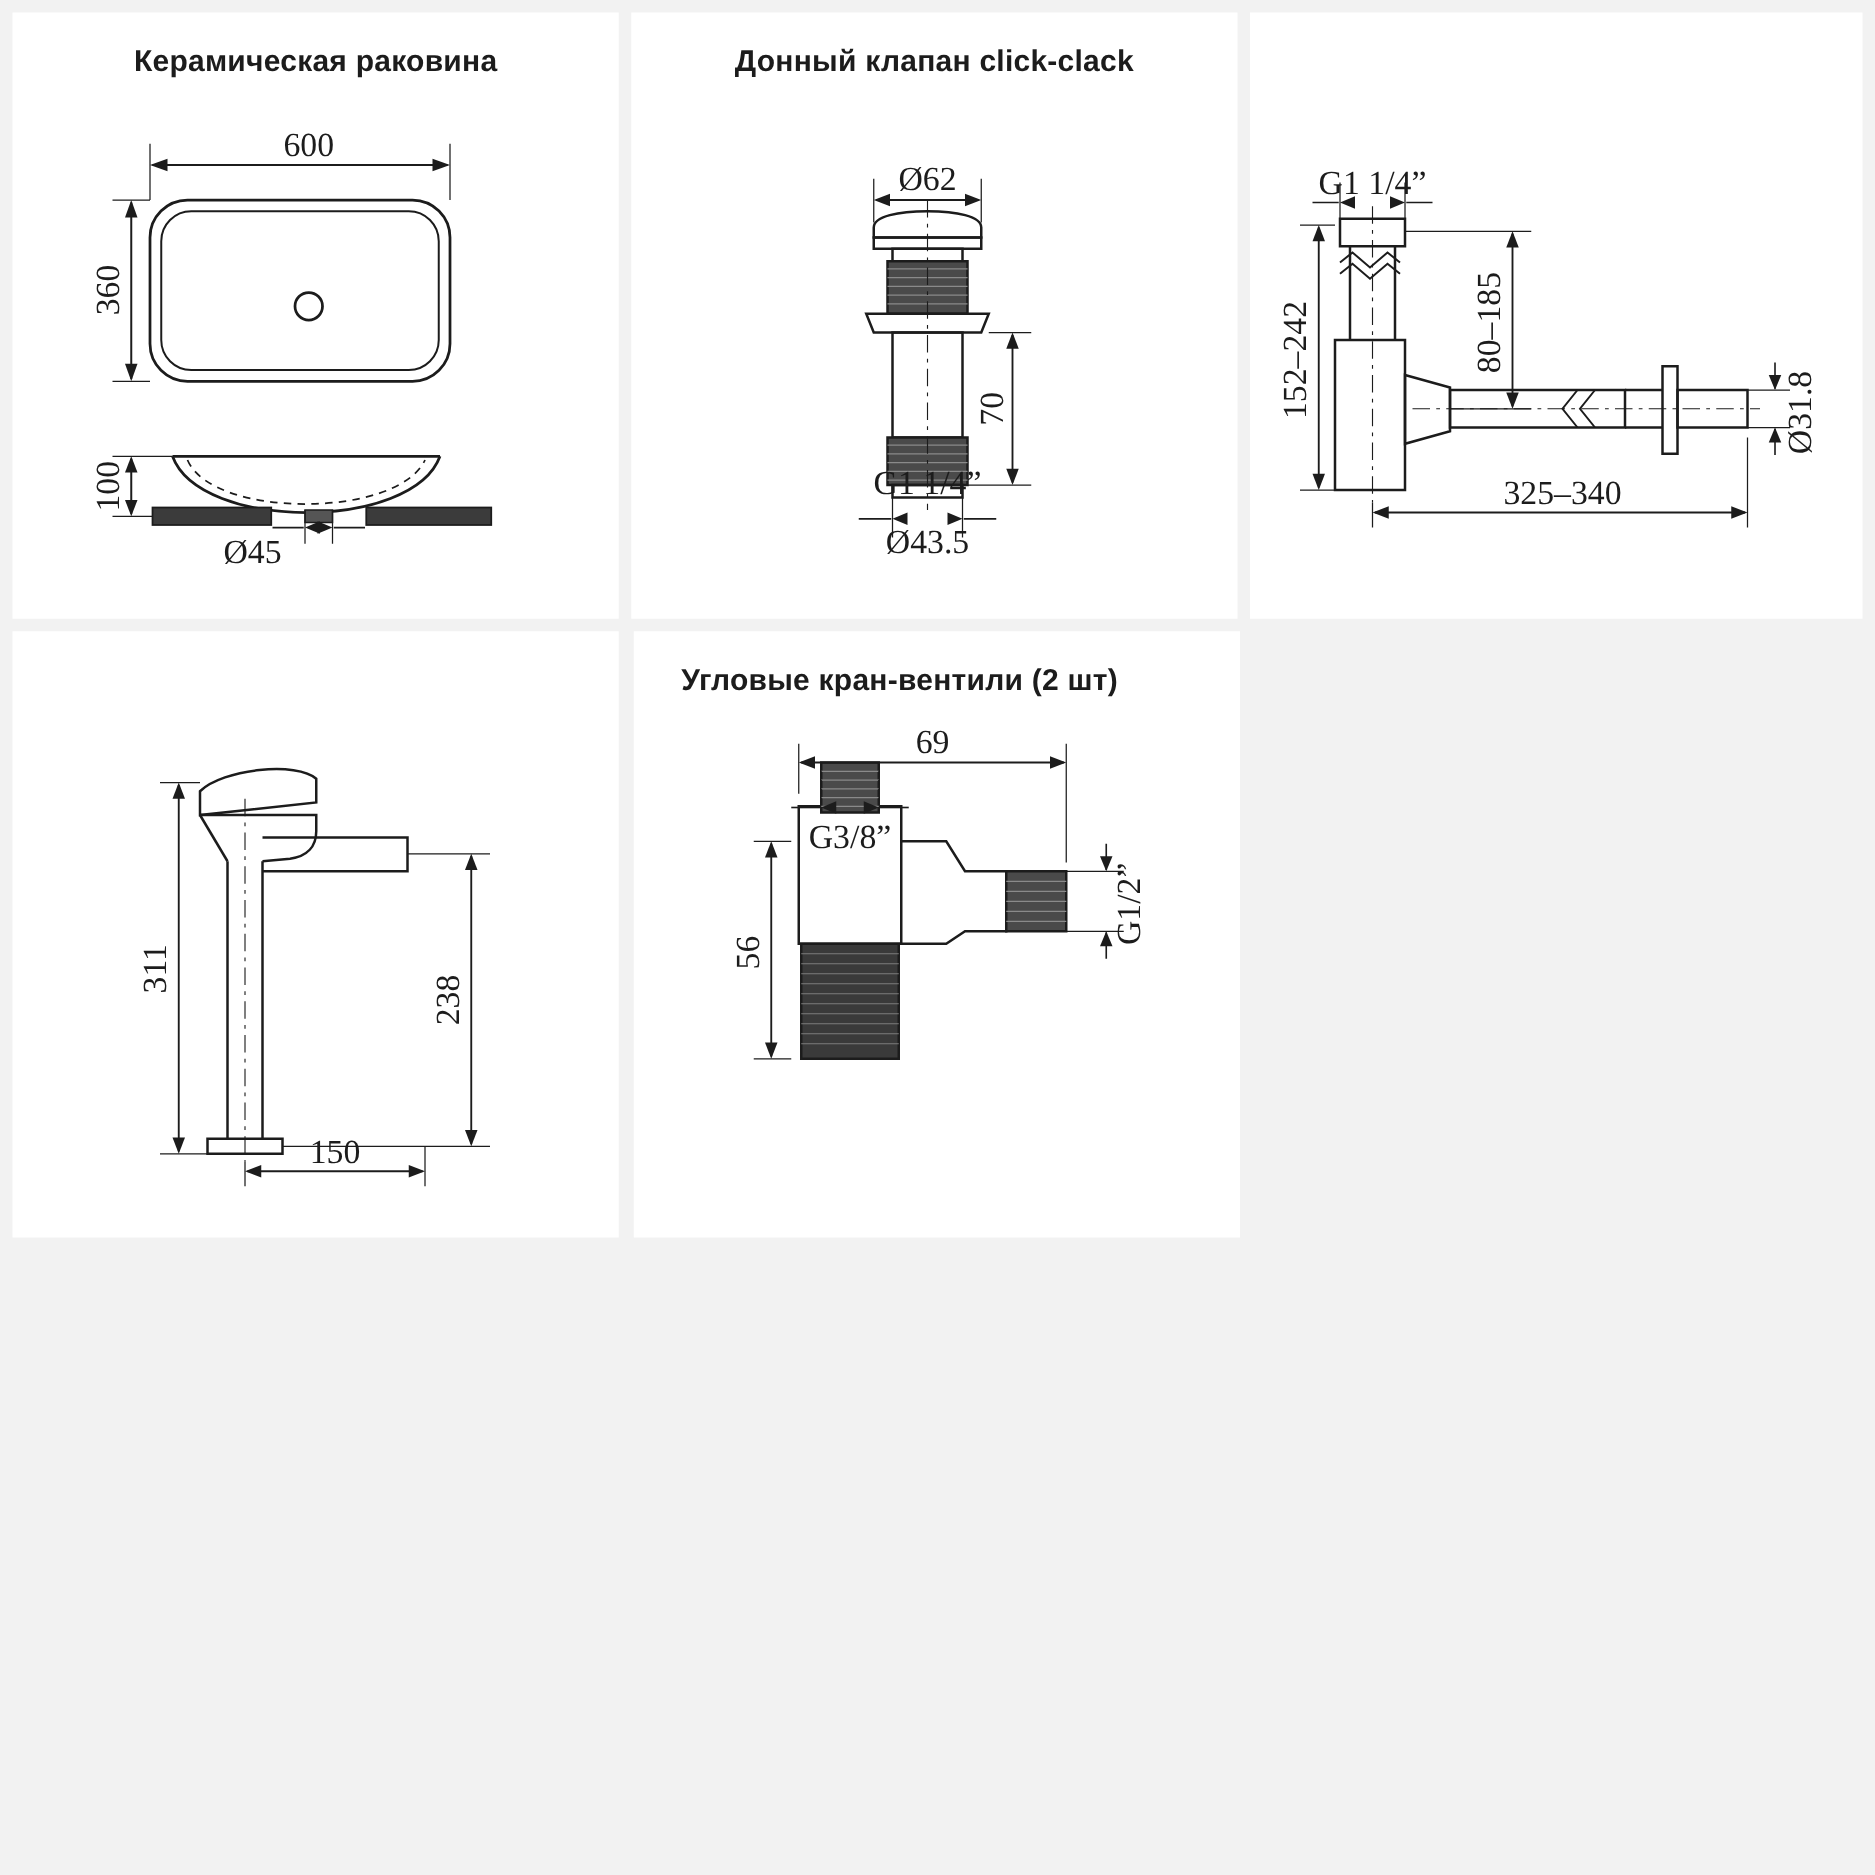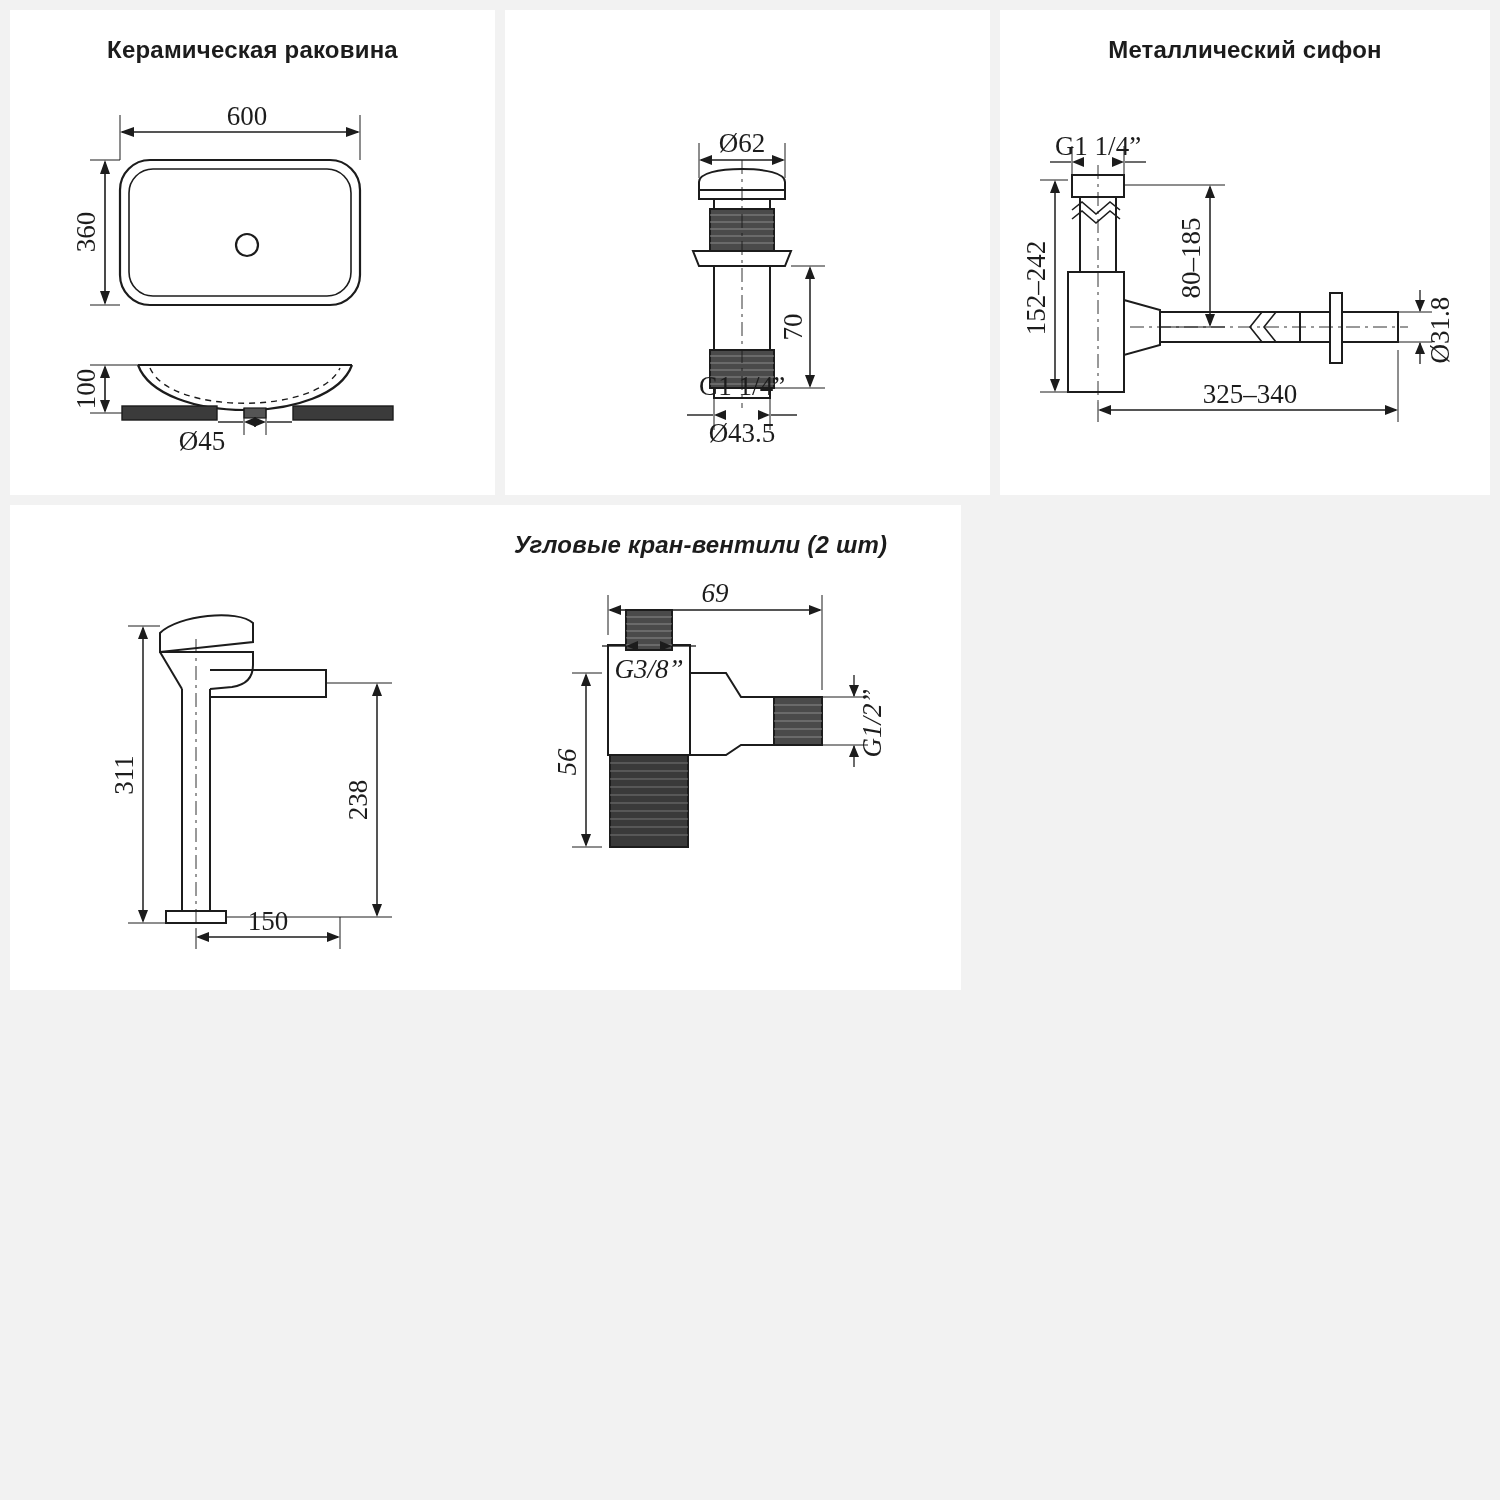--- a/index.html
+++ b/index.html
@@ -37,21 +37,21 @@
     left: 0;
     top: 0;
     width: 100%;
     height: 100%;
   }
   
   #card-sink   { left: 10px;   top: 10px;  width: 485px; height: 485px; }
   #card-valve  { left: 505px;  top: 10px;  width: 485px; height: 485px; }
   #card-siphon { left: 1000px; top: 10px;  width: 490px; height: 485px; }
   #card-mixer  { left: 10px;   top: 505px; width: 485px; height: 485px; }
-  #card-angle  { left: 476px;  top: 505px; width: 485px; height: 485px; font-style: italic; }
+  #card-angle  { left: 507px;  top: 505px; width: 485px; height: 485px; }
 
   svg text {
     font-family: "Liberation Serif", serif;
     fill: #1c1c1c;
   }
   svg .dimtxt { font-size: 27px; }
 </style>
 </head>
 <body>
 
@@ -100,20 +100,21 @@
         <path d="M256 412 L244 407 L244 417 Z" fill="#1c1c1c" stroke="none"></path>
       </g>
       <text class="dimtxt" x="237" y="115" text-anchor="middle">600</text>
       <text class="dimtxt" x="85" y="222" text-anchor="middle" transform="rotate(-90 85 222)">360</text>
       <text class="dimtxt" x="85" y="379" text-anchor="middle" transform="rotate(-90 85 379)">100</text>
       <text class="dimtxt" x="192" y="440" text-anchor="middle">Ø45</text>
     </svg>
   </div>
 
   <div class="card" id="card-valve">
+    <div class="card-title">Донный клапан click-clack</div>
     <svg class="drawing" viewBox="0 0 485 485">
       <g fill="none" stroke="#1c1c1c" stroke-width="2">
 
         <path d="M194 172 C194 163 214 159 237 159 C260 159 280 163 280 172 L280 180 L194 180 Z"></path>
         <rect x="194" y="180" width="86" height="9"></rect>
 
         <rect x="209" y="189" width="56" height="10"></rect>
 
         <rect x="205" y="199" width="64" height="42" fill="#4a4a4a"></rect>
         <g stroke="#8a8a8a" stroke-width="1">
@@ -160,21 +161,20 @@
         <path d="M265 405 L253 400 L253 410 Z" fill="#1c1c1c" stroke="none"></path>
       </g>
       <text class="dimtxt" x="237" y="142" text-anchor="middle">Ø62</text>
       <text class="dimtxt" x="297" y="317" text-anchor="middle" transform="rotate(-90 297 317)">70</text>
       <text class="dimtxt" x="237" y="385" text-anchor="middle">G1 1/4”</text>
       <text class="dimtxt" x="237" y="432" text-anchor="middle">Ø43.5</text>
     </svg>
   </div>
 
   <div class="card" id="card-siphon">
-    <div class="card-title">Металлический сифон</div>
     <svg class="drawing" viewBox="0 0 490 485">
       <g fill="none" stroke="#1c1c1c" stroke-width="2">
 
         <rect x="72" y="165" width="52" height="22"></rect>
 
         <line x1="80" y1="187" x2="80" y2="262"></line>
         <line x1="116" y1="187" x2="116" y2="262"></line>
         <path d="M72 200 l10 -8 l14 12 l14 -12 l10 8" stroke-width="1.6"></path>
         <path d="M72 209 l10 -8 l14 12 l14 -12 l10 8" stroke-width="1.6"></path>
 

